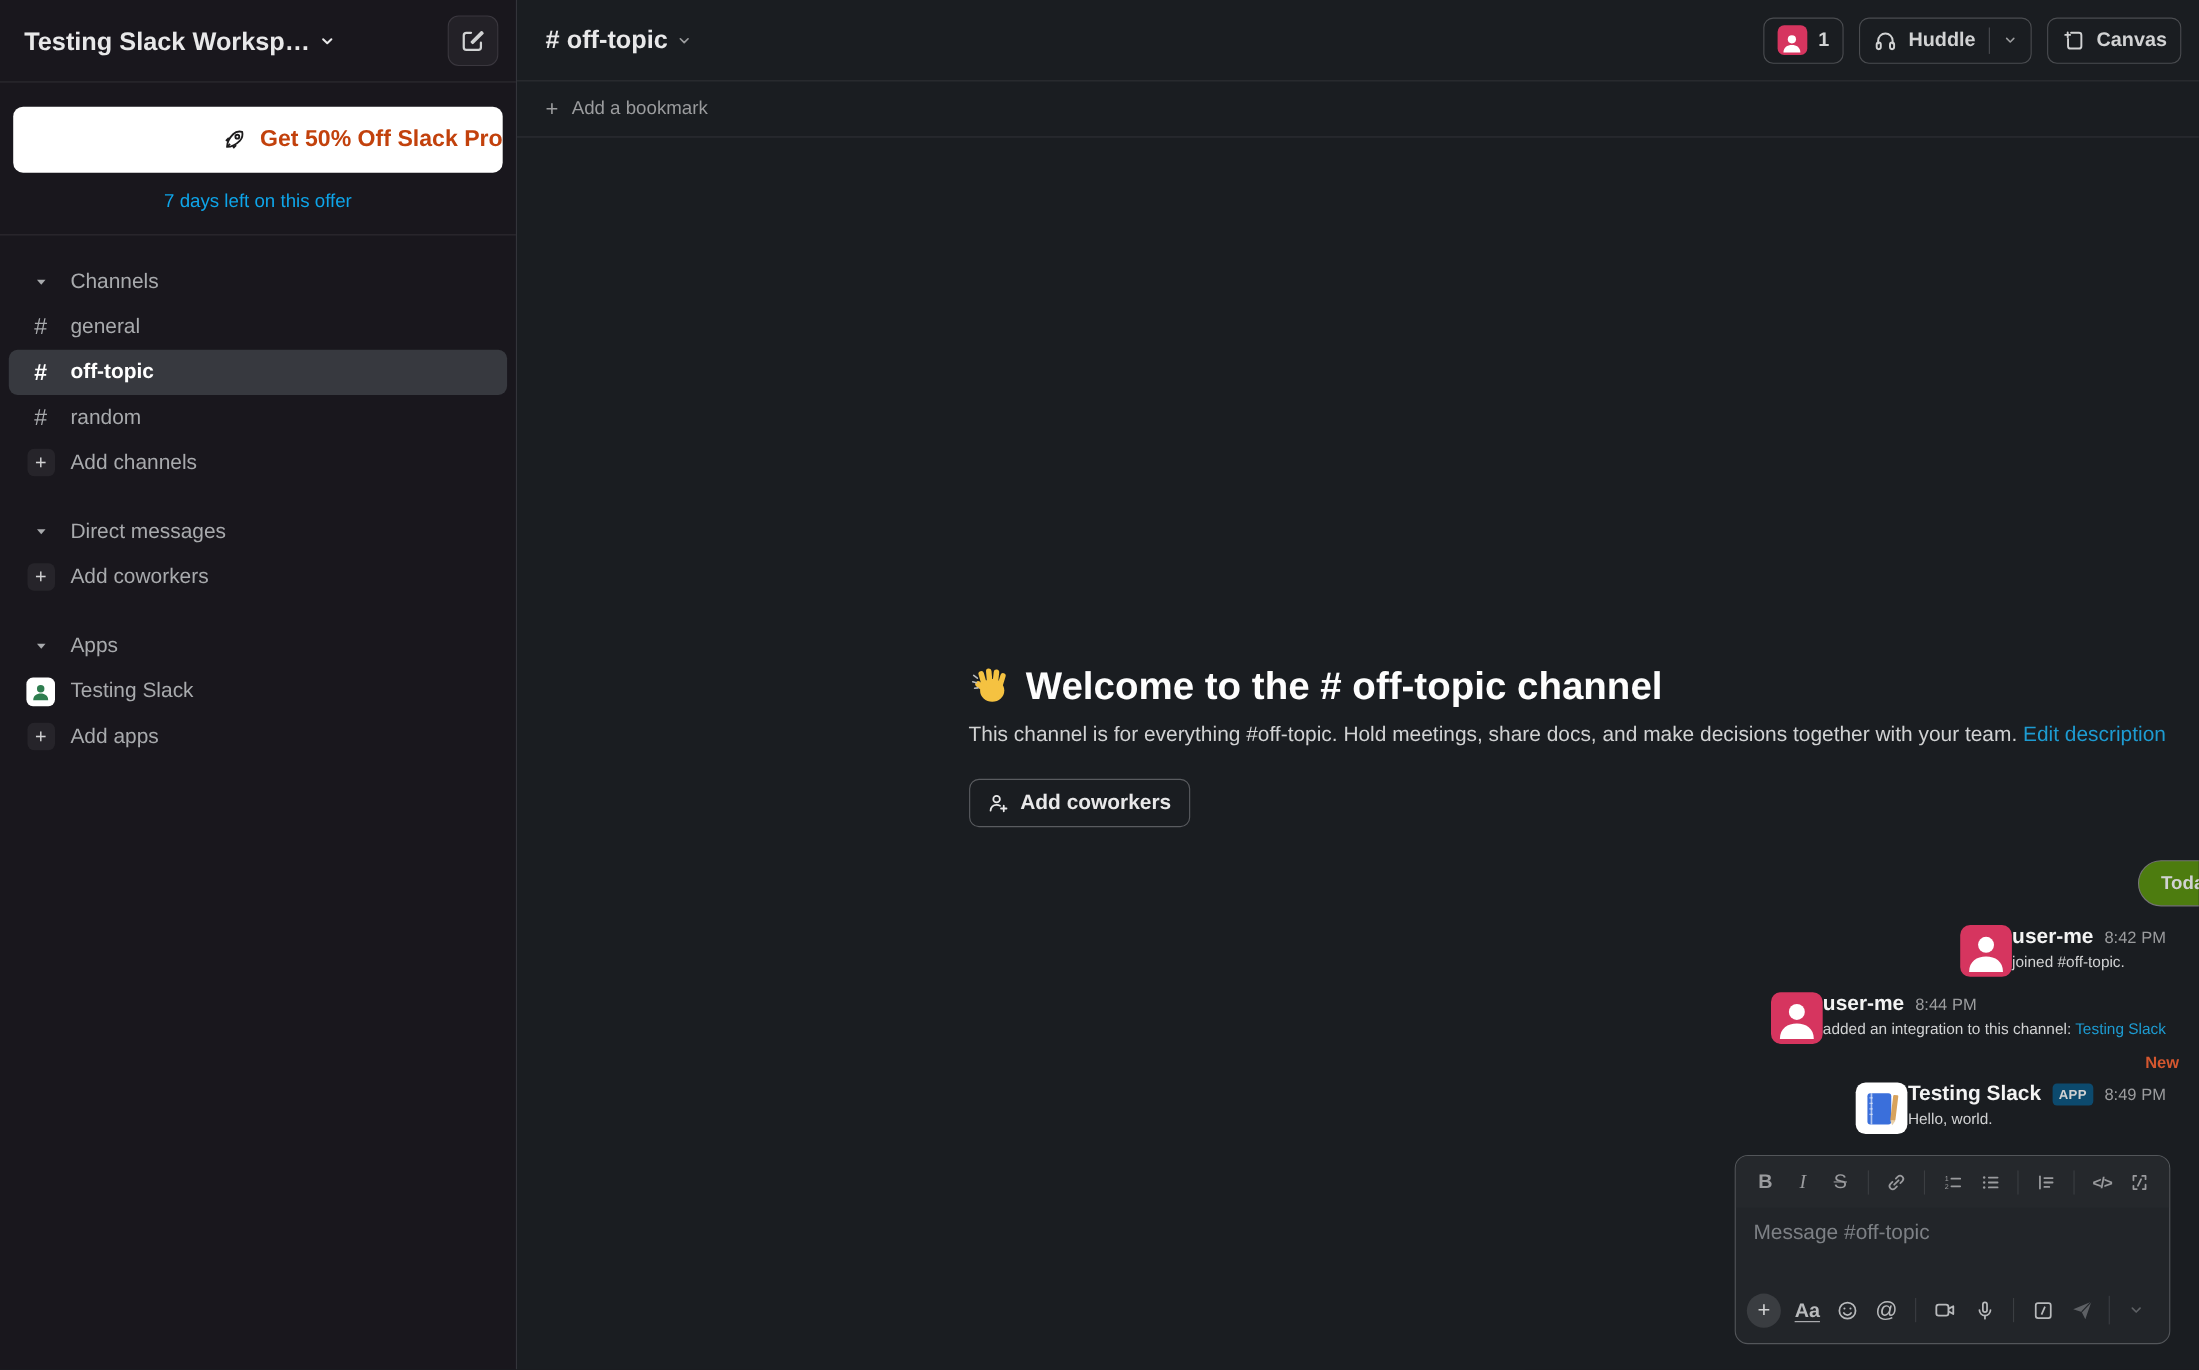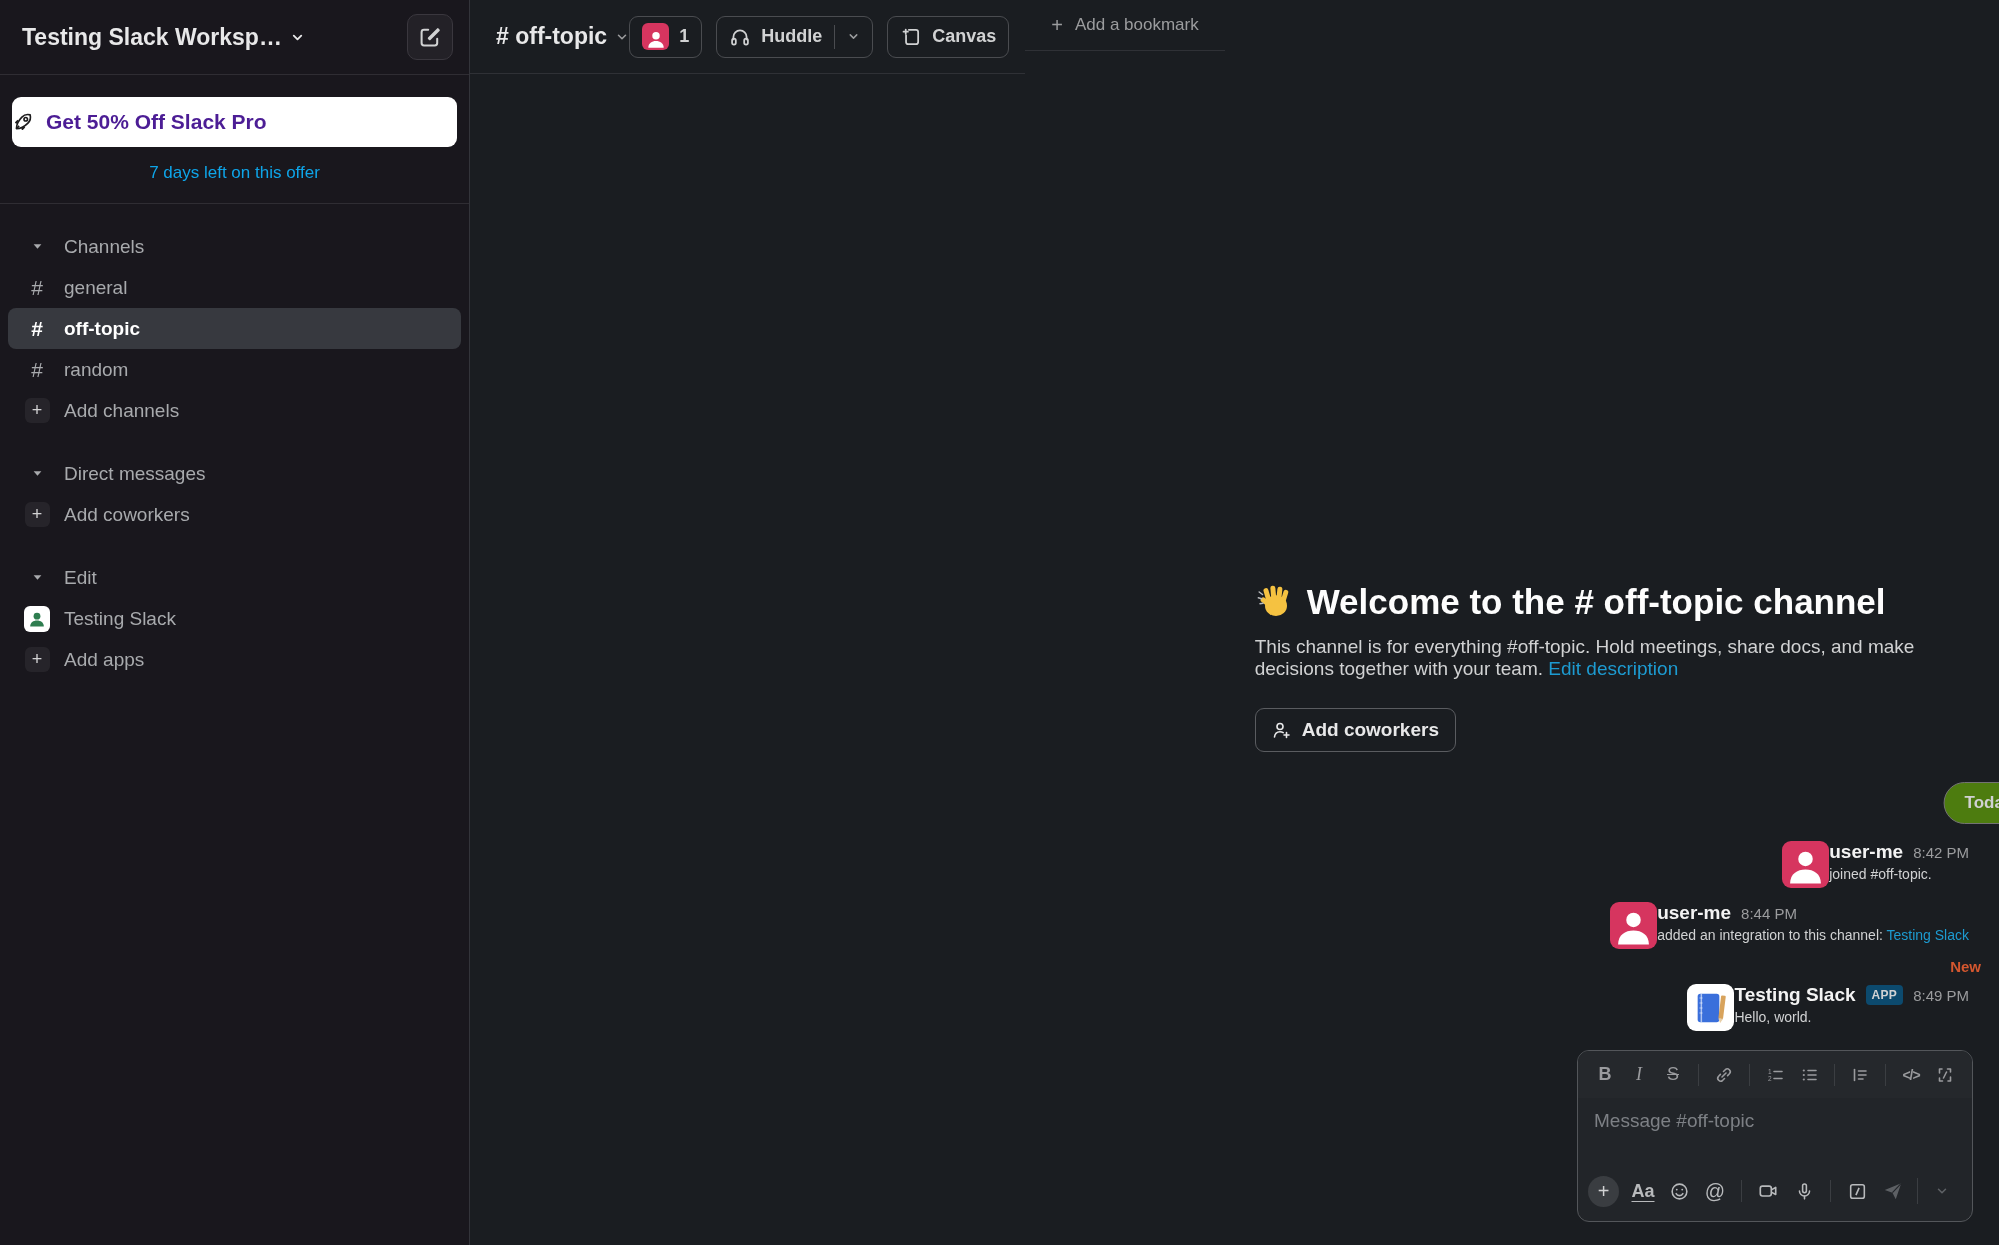--- a/index.html
+++ b/index.html
@@ -29,23 +29,23 @@
     width:46px; height:46px; border-radius:10px;
     background:#232127; border:1px solid #3a373e;
     display:flex; align-items:center; justify-content:center;
     color:#d1d2d3; cursor:pointer;
   }
   .offer {
     border-top:1px solid #2f2d33; border-bottom:1px solid #2f2d33;
     padding:22px 12px 20px;
   }
   .offer-btn {
-    width:100%; height:50px; background:#ffffff; border:none; border-radius:9px;
-    font-family:inherit; font-size:21px; font-weight:bold; color:#4c1d95;
-    display:flex; align-items:center; justify-content:flex-start; gap:12px; cursor:pointer;
+    width:100%; height:60px; background:#ffffff; border:none; border-radius:9px;
+    font-family:inherit; font-size:21px; font-weight:bold; color:#c2410c;
+    display:flex; align-items:center; justify-content:flex-end; gap:12px; cursor:pointer;
   }
   .offer-note { text-align:center; font-size:17px; color:#0ea5e9; margin-top:16px; }
 
   .nav { padding-top:22px; flex:1; overflow:hidden; }
   .nav-row {
     height:41px; margin:0 8px; padding:0 12px 0 16px; border-radius:8px;
     display:flex; align-items:center; gap:14px;
     font-size:19px; color:#a8aaad; cursor:pointer;
   }
   .nav-row .icn { width:26px; display:flex; justify-content:center; color:#a8aaad; }
@@ -57,21 +57,21 @@
     display:flex; align-items:center; justify-content:center; font-size:18px; color:#d1d2d3;
   }
   .section-gap { height:22px; }
   .tri { color:#a8aaad; }
   .app-avatar {
     width:26px; height:26px; border-radius:6px; background:#ffffff;
     display:flex; align-items:center; justify-content:center;
   }
 
   
-  .main { flex:1; height:100%; display:flex; flex-direction:row; min-width:0; }
+  .main { flex:1; height:100%; display:flex; flex-direction:column; min-width:0; }
   .main-header {
     height:74px; padding:0 16px 0 26px; border-bottom:1px solid #2f3136;
     display:flex; align-items:center; justify-content:space-between;
   }
   .chan-title {
     font-size:23px; font-weight:bold; color:#e8e8e9;
     display:flex; align-items:center; gap:8px; cursor:pointer;
   }
   .hdr-right { display:flex; align-items:center; gap:14px; }
   .hdr-btn {
@@ -256,21 +256,21 @@
     </div>
 
     <div class="section-gap"></div>
 
     <div class="nav-row">
       <span class="icn tri">
         <svg width="13" height="13" viewBox="0 0 20 20" fill="currentColor">
             <polygon points="4,6.5 16,6.5 10,13.5"></polygon>
           </svg>
       </span>
-      <span>Edit</span>
+      <span>Apps</span>
     </div>
     <div class="nav-row">
       <span class="icn">
         <span class="app-avatar">
           <svg width="20" height="20" viewBox="0 0 20 20" fill="#2e7d4f">
             <circle cx="10" cy="7.2" r="3.4"></circle>
             <path d="M3.2 17.5 c0-4 3-6 6.8-6 s6.8 2 6.8 6 z"></path>
           </svg>
         </span>
       </span>

